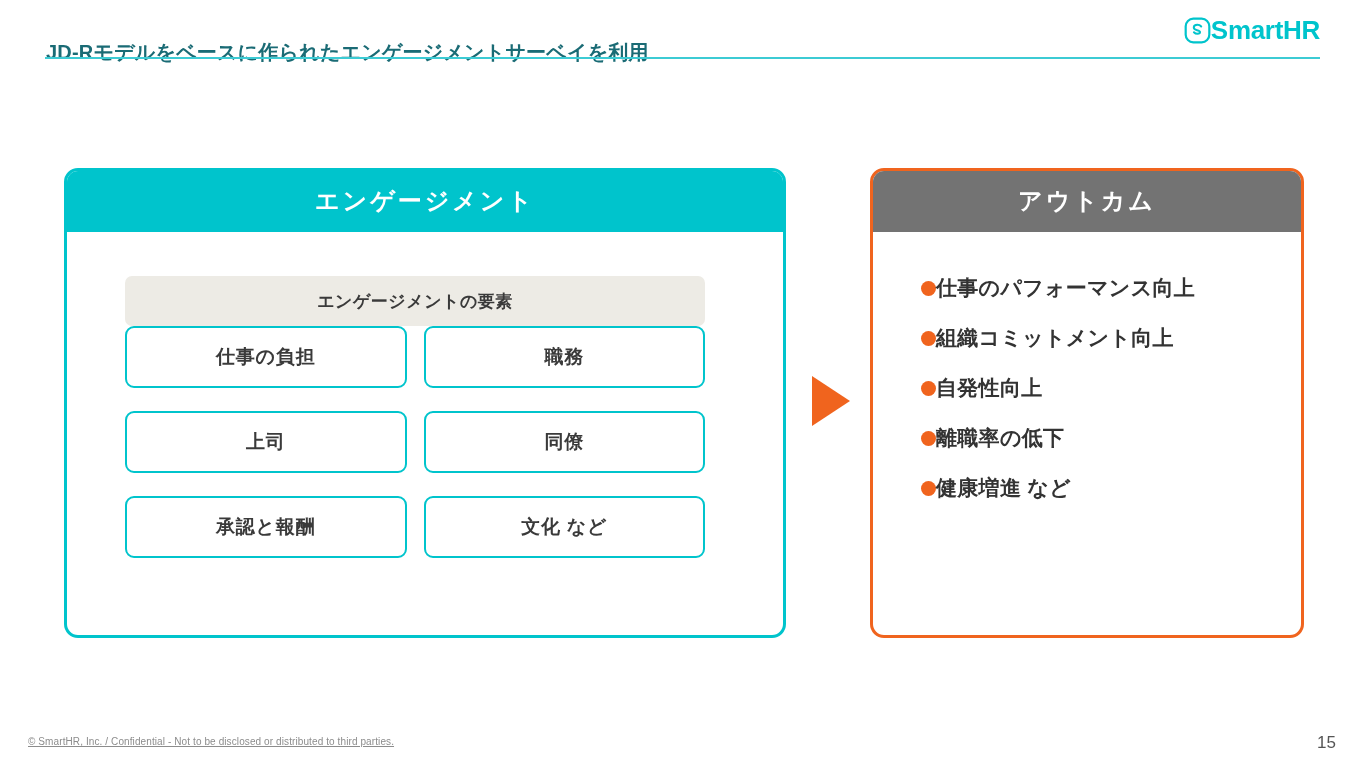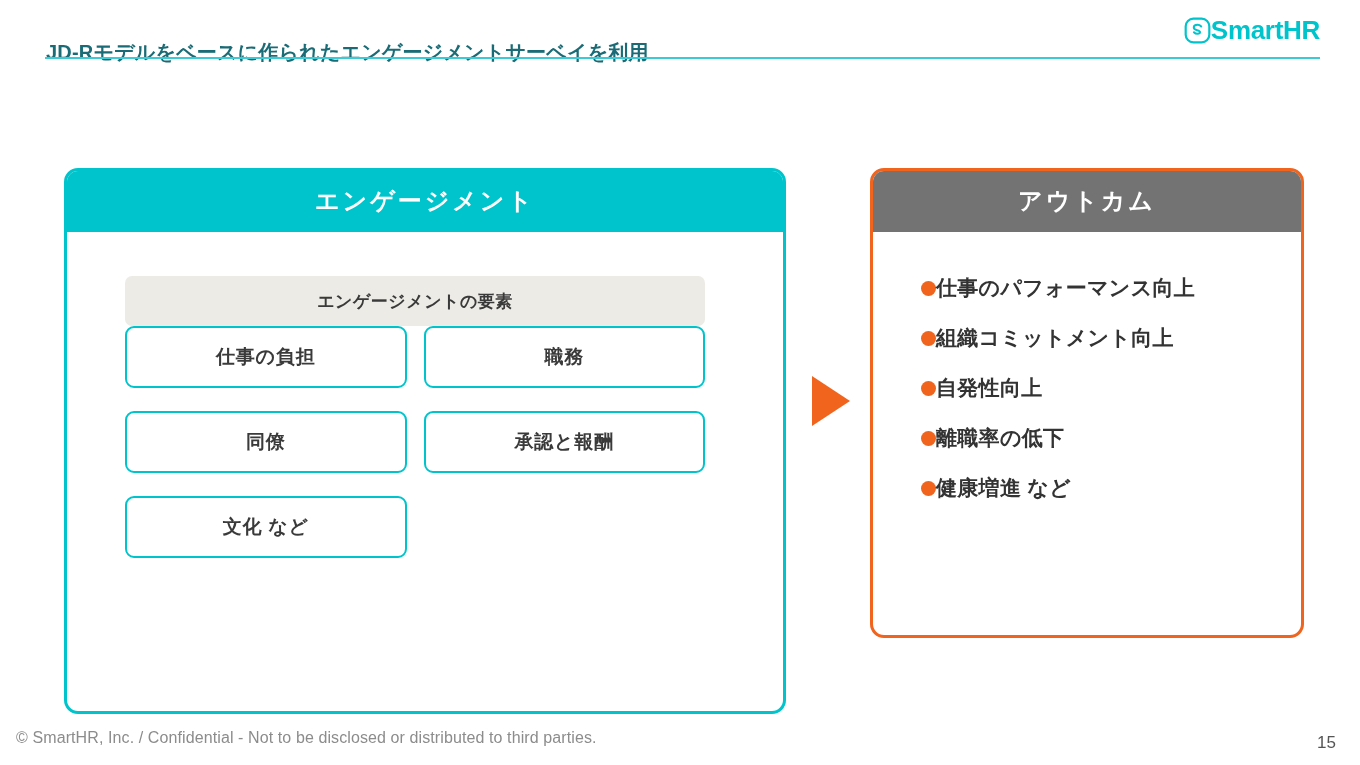--- a/index.html
+++ b/index.html
@@ -86,21 +86,21 @@
     font-size: 24px;
     font-weight: bold;
     letter-spacing: 3px;
   }
 
   
   .panel-engagement {
     left: 64px;
     top: 168px;
     width: 722px;
-    height: 546px;
+    height: 470px;
     border: 3px solid #00C4CC;
   }
   .panel-engagement .panel-head {
     background: #00C4CC;
     margin: -1px -1px 0 -1px;
   }
   .panel-engagement-body {
     padding: 44px 78px 0 58px;
   }
 
@@ -179,25 +179,26 @@
     width: 0;
     height: 0;
     border-top: 25px solid transparent;
     border-bottom: 25px solid transparent;
     border-left: 38px solid #F0641E;
   }
 
   
   .footer-note {
     position: absolute;
-    left: 16px;
+    left: 28px;
     bottom: 18px;
-    font-size: 16px;
+    font-size: 10px;
     color: #8C8C8C;
     letter-spacing: 0.1px;
+    text-decoration: underline;
   }
   .page-number {
     position: absolute;
     right: 24px;
     bottom: 12px;
     font-size: 17px;
     color: #555555;
   }
 </style>
 </head>
@@ -220,20 +221,21 @@
 
   <div class="panel panel-engagement">
     <div class="panel-head">エンゲージメント</div>
     <div class="panel-engagement-body">
 
       <div class="elements-label">エンゲージメントの要素</div>
 
       <div class="element-grid">
         <div class="element-box">仕事の負担</div>
         <div class="element-box">職務</div>
+        <div class="element-box">上司</div>
         <div class="element-box">同僚</div>
         <div class="element-box">承認と報酬</div>
         <div class="element-box">文化 など</div>
       </div>
 
     </div>
   </div>
 
   <div class="flow-arrow"></div>
 

